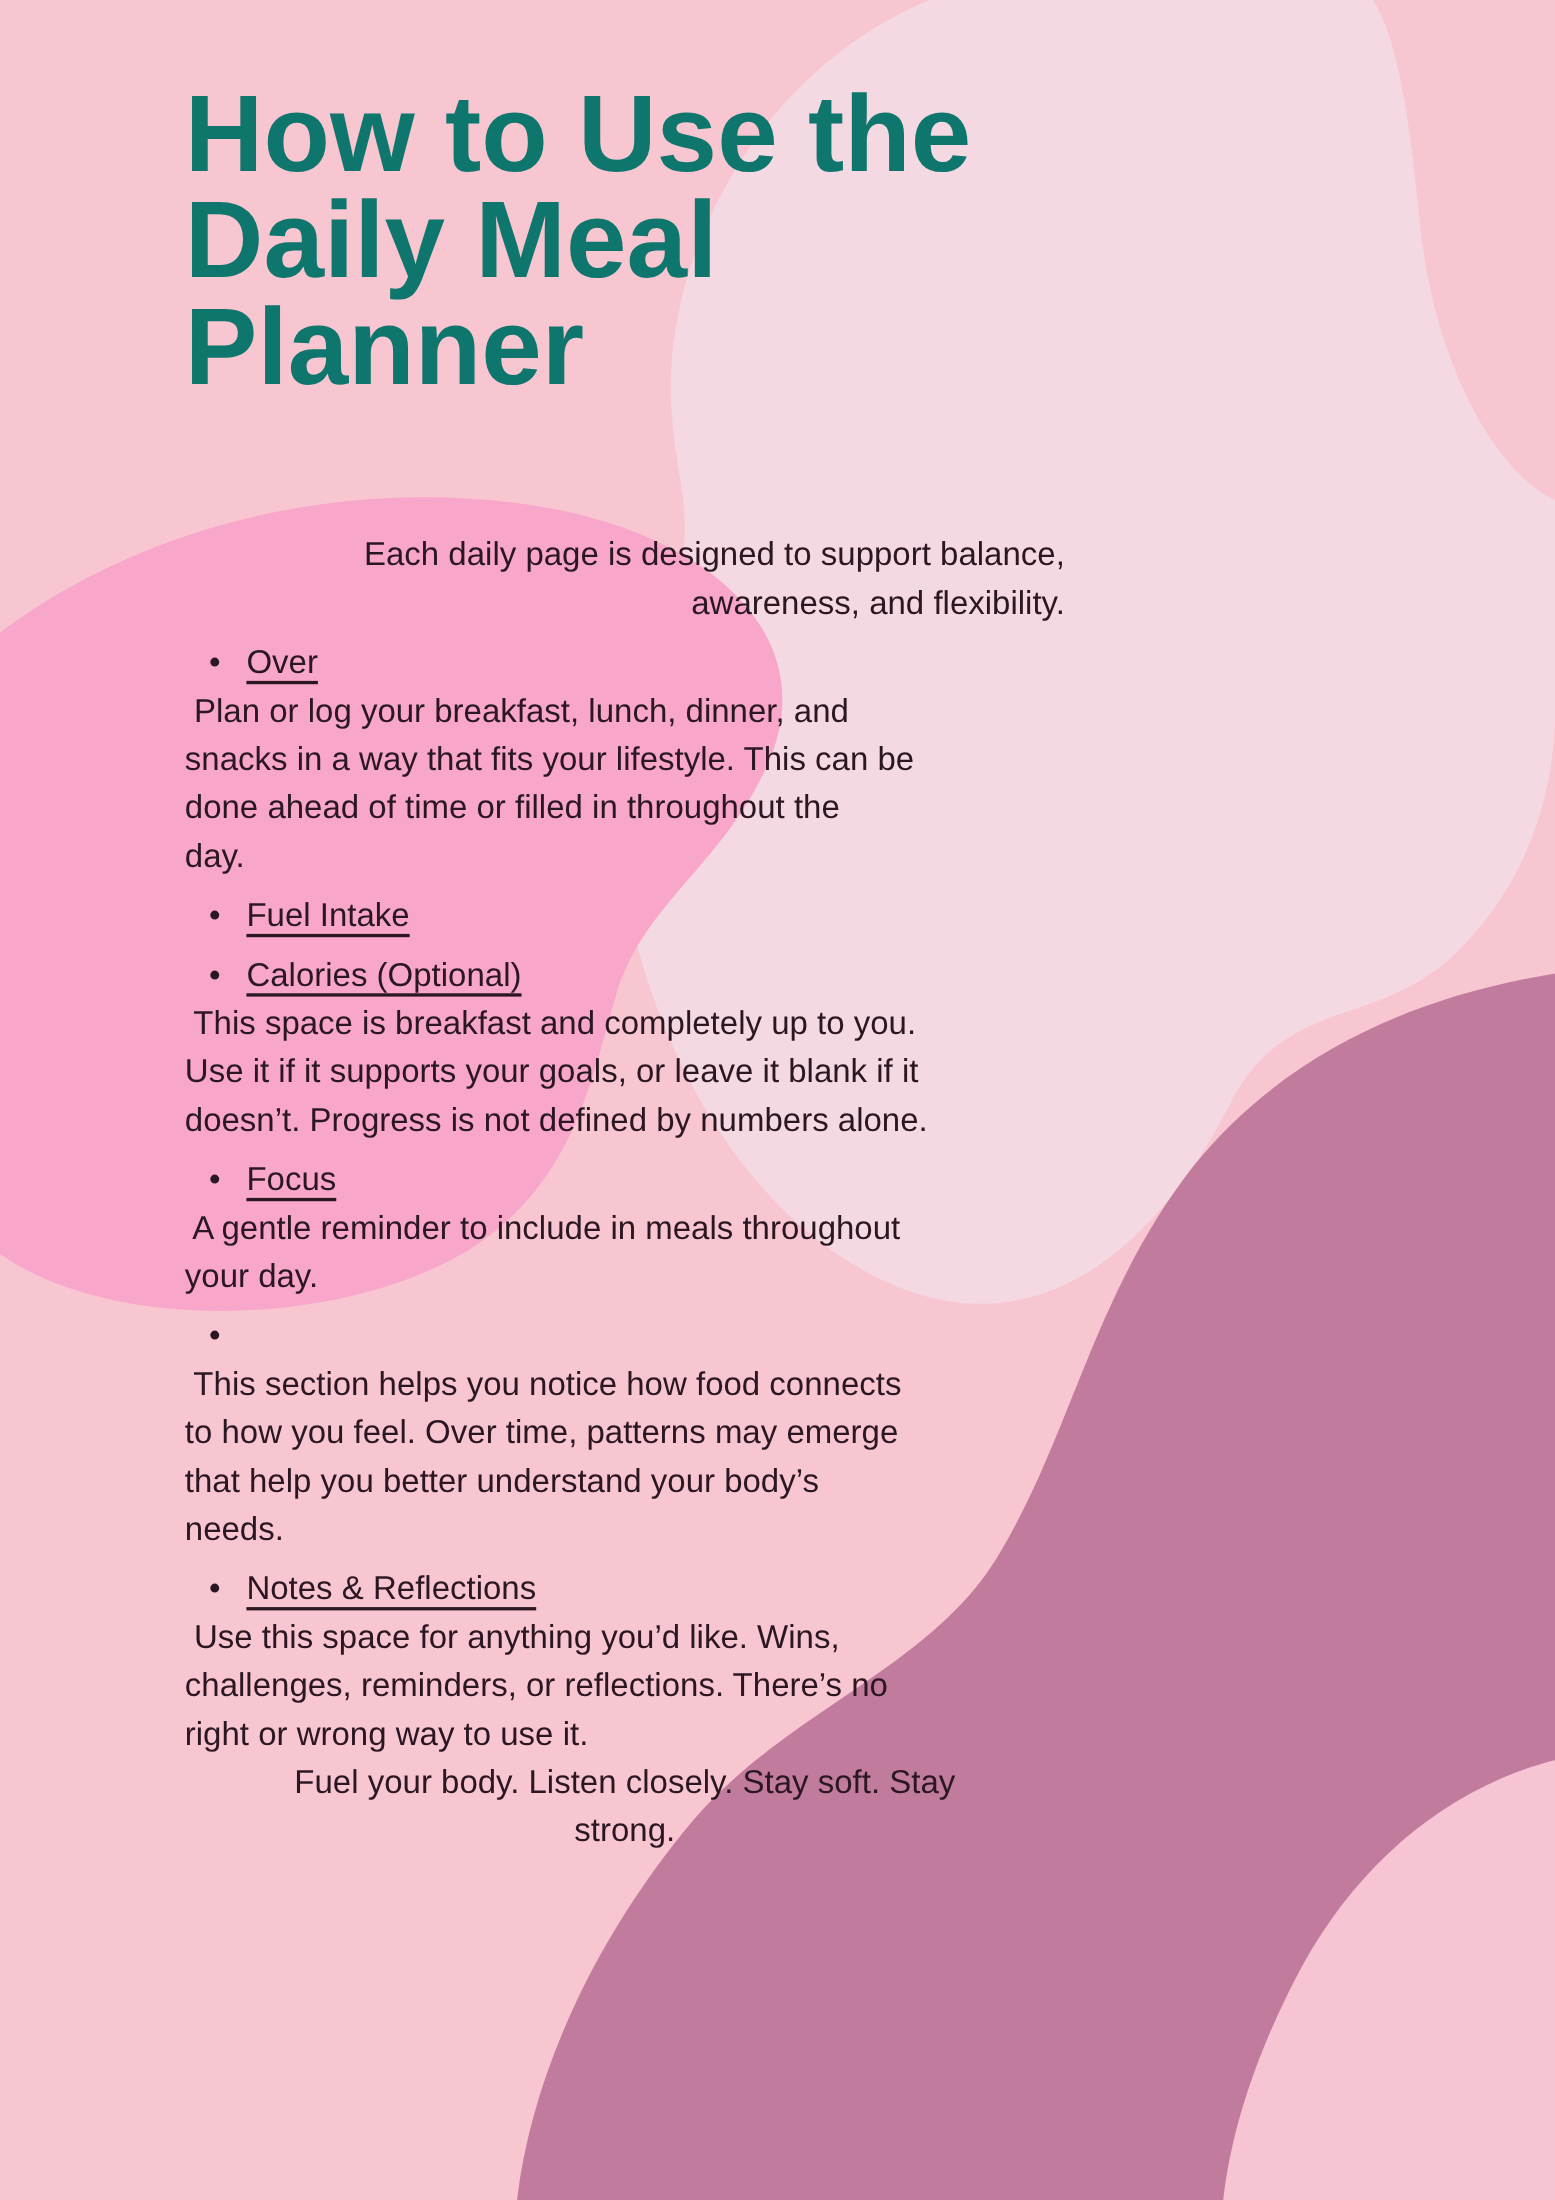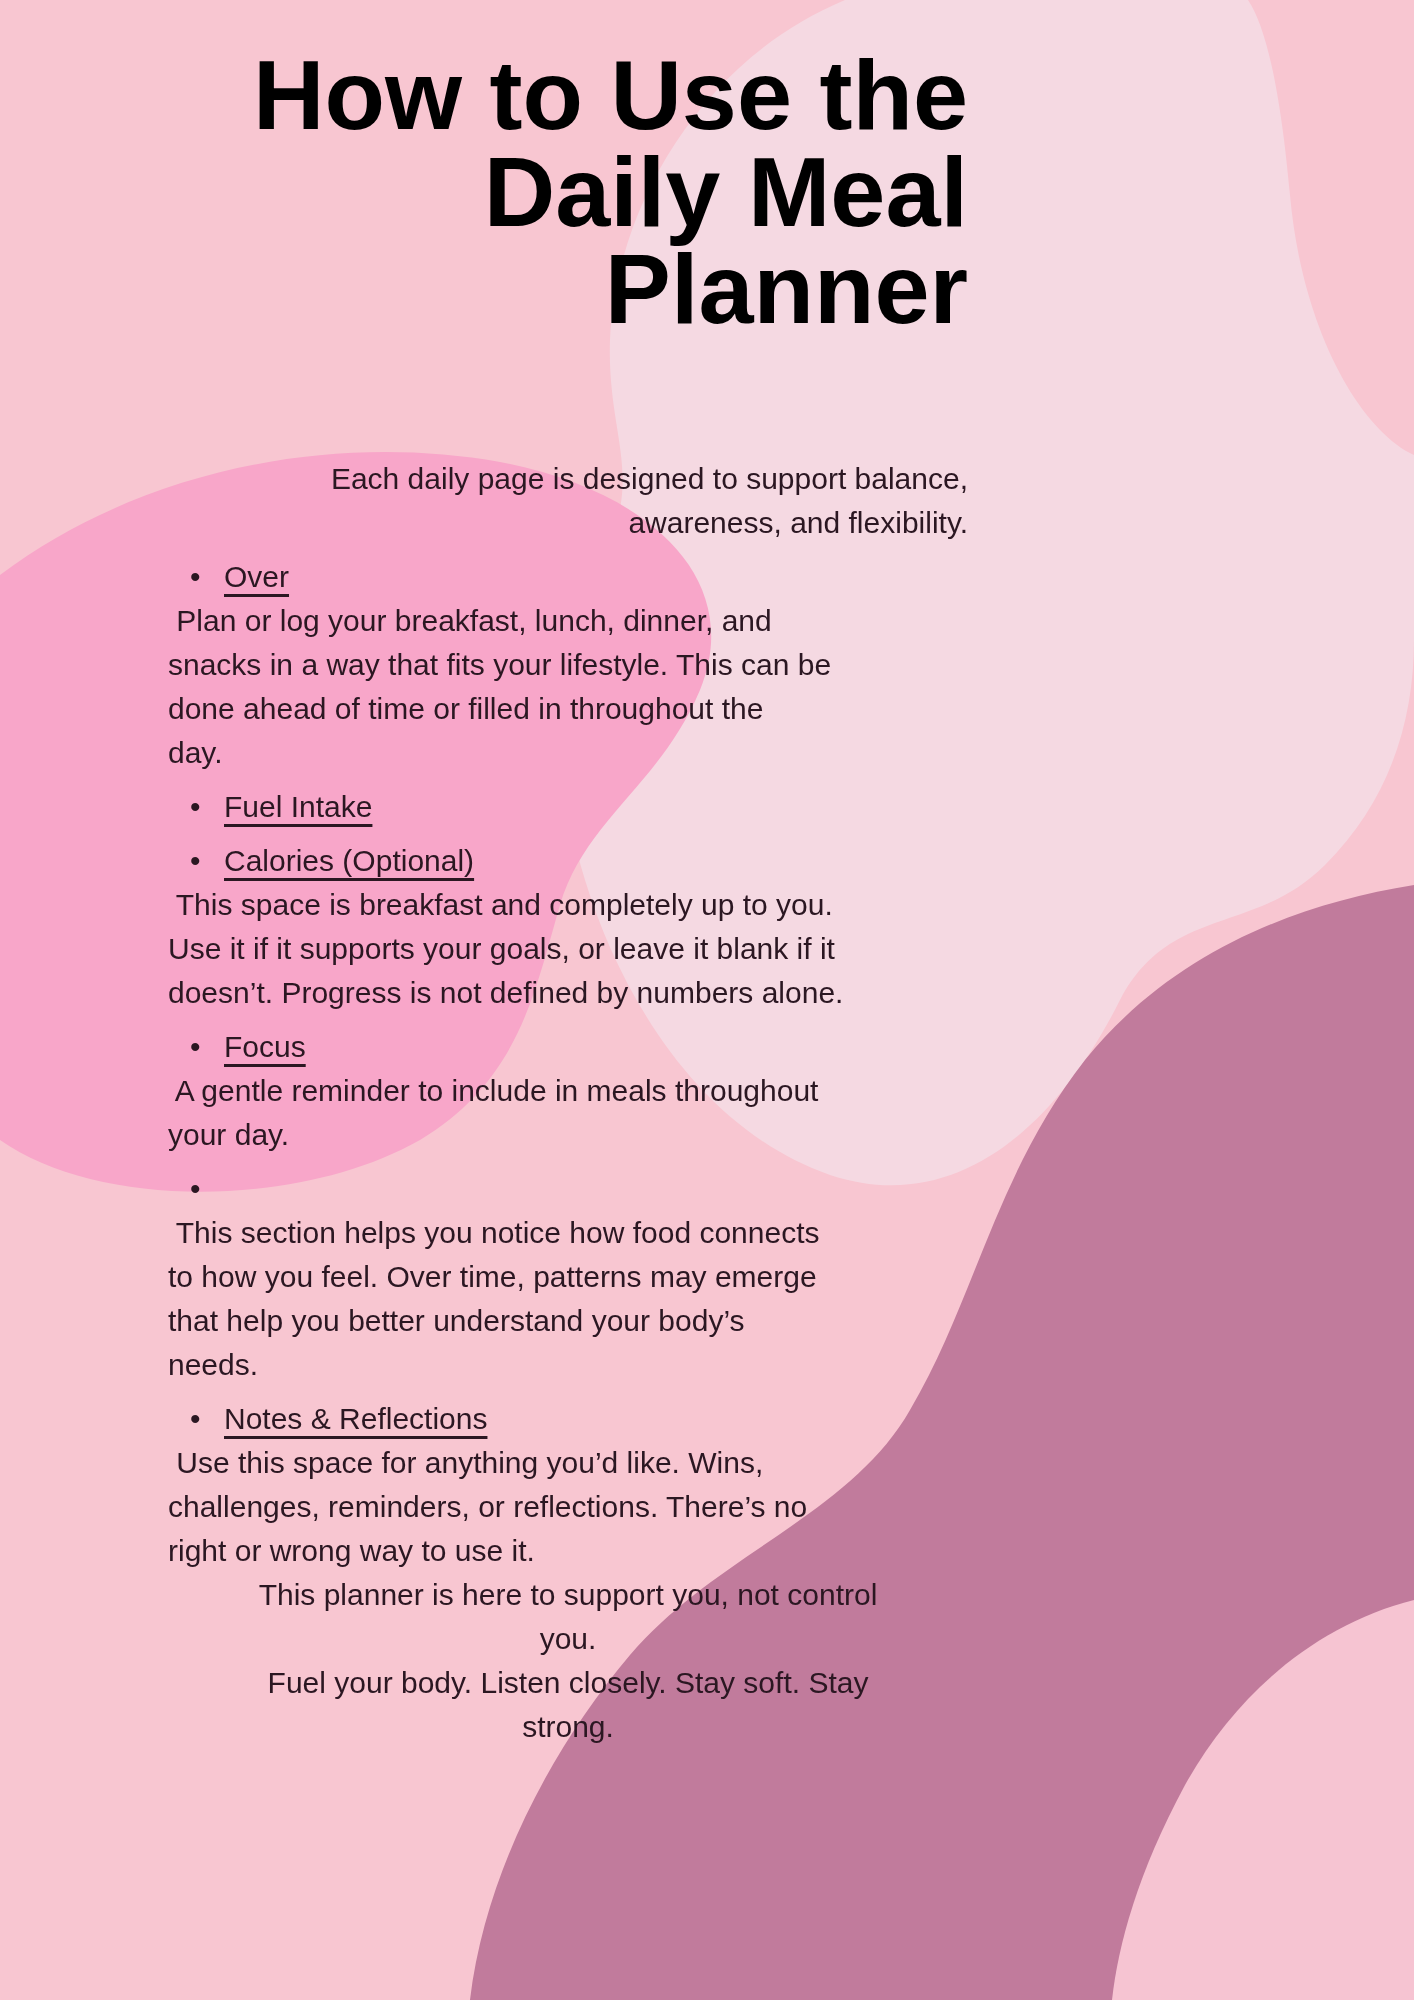--- a/index.html
+++ b/index.html
@@ -20,27 +20,27 @@
     display: block;
   }
   .content {
     position: absolute;
     left: 168px;
     top: 0;
     width: 800px;
     z-index: 1;
   }
   .title {
-    margin-top: 46px;
-    text-align: right;
+    margin-top: 72px;
+    text-align: left;
     font-size: 99px;
     line-height: 97px;
     font-weight: 700;
     letter-spacing: 0px;
-    color: #000000;
+    color: #0f766e;
     white-space: pre-line;
   }
   .intro {
     margin-top: 120px;
     text-align: right;
     font-size: 30px;
     line-height: 44px;
     white-space: pre-line;
   }
   .sec-head {
@@ -141,19 +141,17 @@
 needs.</div>
 
     <div class="sec-head">
       <span class="bullet">•</span>
       <span class="h-label">Notes &amp; Reflections</span>
     </div>
     <div class="sec-body"> Use this space for anything you’d like. Wins,
 challenges, reminders, or reflections. There’s no
 right or wrong way to use it.</div>
 
-    <div class="closing">This planner is here to support you, not control
-you.</div>
     <div class="closing">Fuel your body. Listen closely. Stay soft. Stay
 strong.</div>
 
   </div>
 </div>
 
 </body></html>

